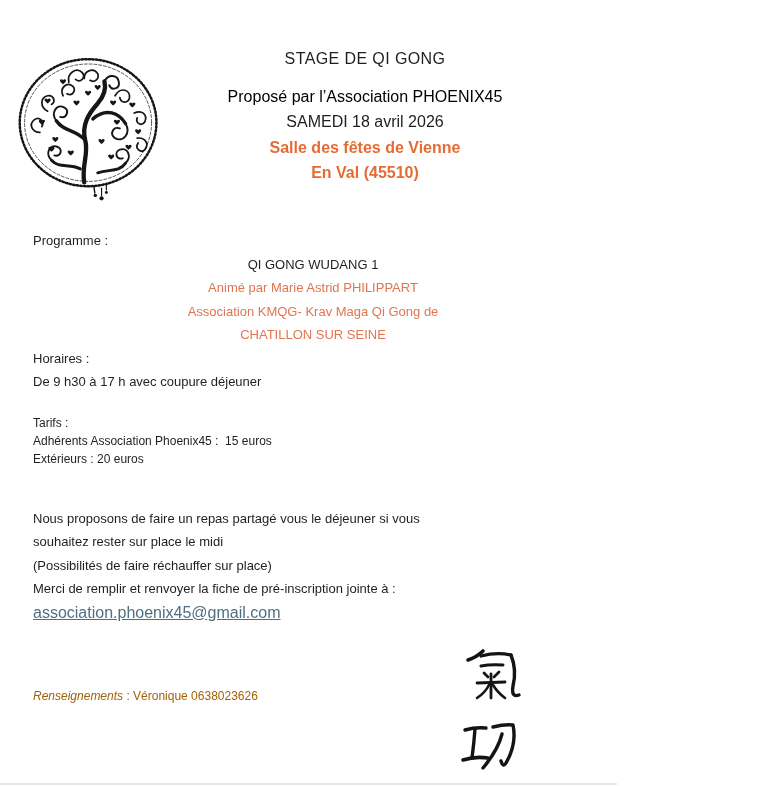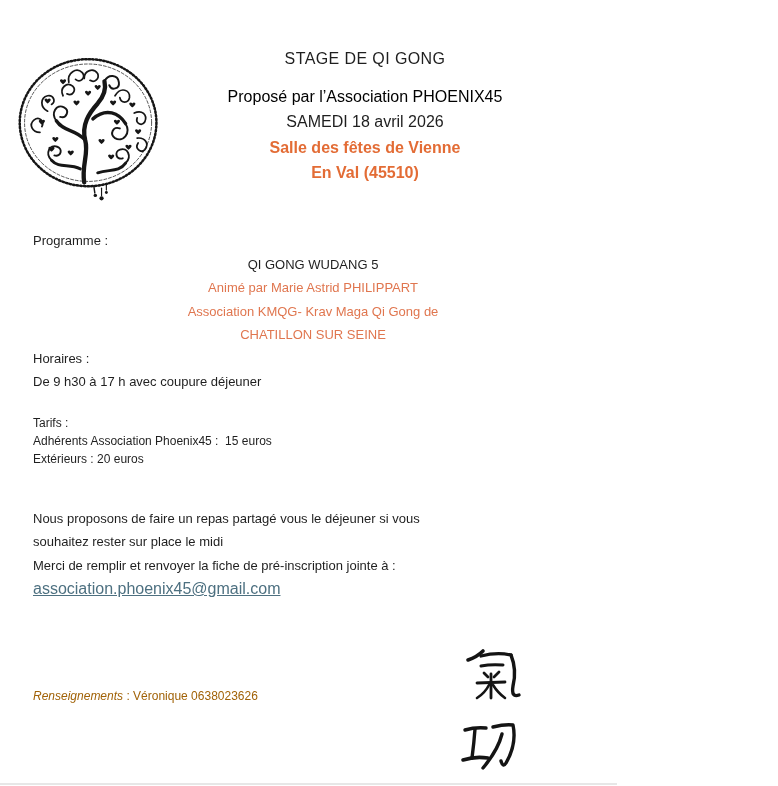--- a/index.html
+++ b/index.html
@@ -117,36 +117,37 @@
   <div class="header">
     <div class="h-title">STAGE DE QI GONG</div>
     <div class="h-sub">Proposé par l’Association PHOENIX45</div>
     <div class="h-date">SAMEDI 18 avril 2026</div>
     <div class="h-venue">Salle des fêtes de Vienne</div>
     <div class="h-venue">En Val (45510)</div>
   </div>
 
   <div class="content">
     <div class="line">Programme :</div>
-    <div class="line center">QI GONG WUDANG 5</div>
+    <div class="line center">QI GONG WUDANG 1</div>
     <div class="line center orange">Animé par Marie Astrid PHILIPPART</div>
     <div class="line center orange">Association KMQG- Krav Maga Qi Gong de</div>
     <div class="line center orange">CHATILLON SUR SEINE</div>
     <div class="line">Horaires :</div>
     <div class="line">De 9 h30 à 17 h avec coupure déjeuner</div>
 
     <div class="tarifs">
       <div class="sline">Tarifs :</div>
       <div class="sline">Adhérents Association Phoenix45 :  15 euros</div>
       <div class="sline">Extérieurs : 20 euros</div>
     </div>
 
     <div class="info">
       <div class="line">Nous proposons de faire un repas partagé vous le déjeuner si vous</div>
       <div class="line">souhaitez rester sur place le midi</div>
+      <div class="line">(Possibilités de faire réchauffer sur place)</div>
       <div class="line">Merci de remplir et renvoyer la fiche de pré-inscription jointe à :</div>
       <a class="email-link">association.phoenix45@gmail.com</a>
     </div>
   </div>
 
   <div class="contact">
     <span class="lbl">Renseignements</span><span> : Véronique 0638023626</span>
   </div>
 
   <div class="calligraphy">

